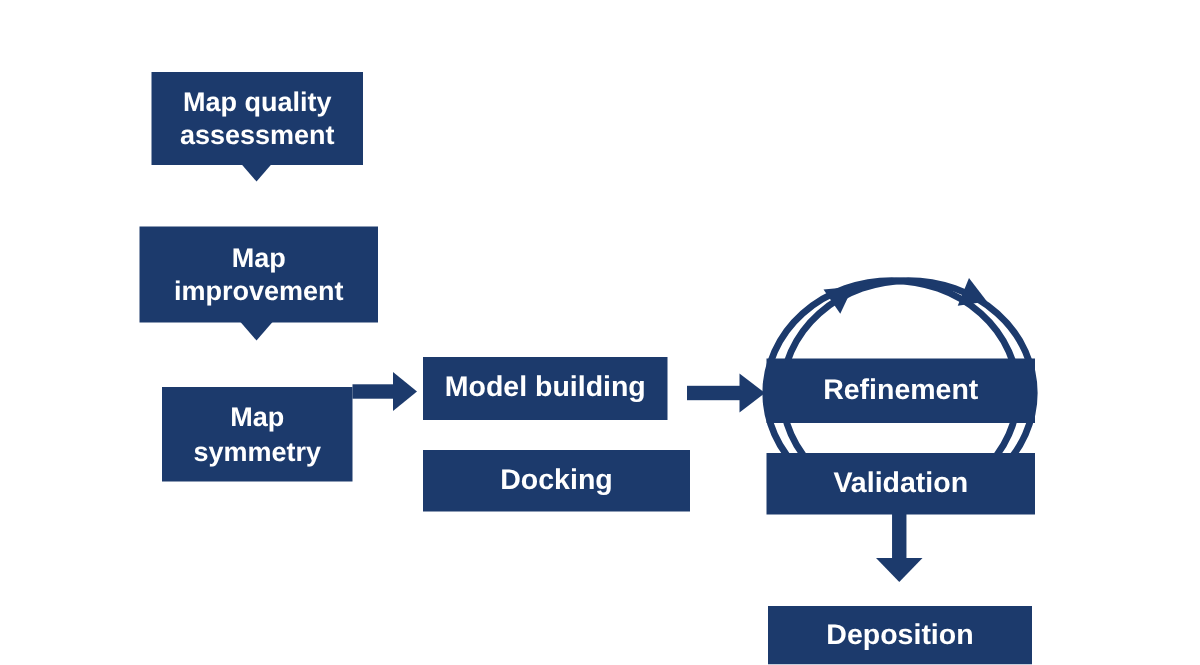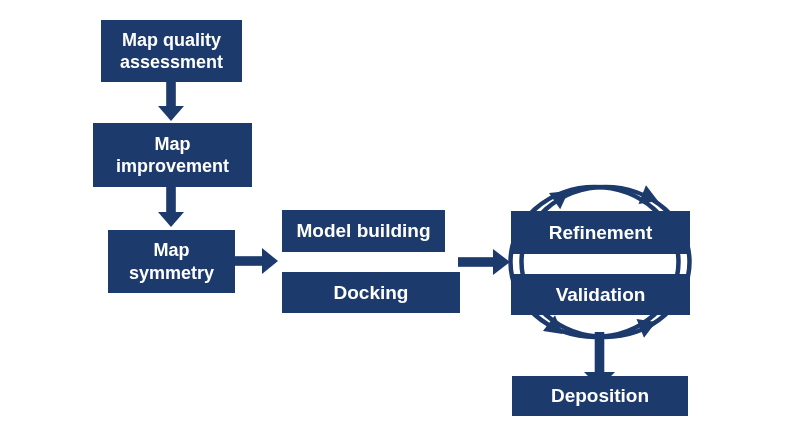--- a/index.html
+++ b/index.html
@@ -19,20 +19,21 @@
   .node{
     position:absolute;
     background:var(--navy);
     color:var(--text);
     display:flex;align-items:center;justify-content:center;
     text-align:center;
     font-weight:bold;
     font-size:19px;
     line-height:1.25;
     white-space:pre-line;
+    margin-top:28px;
   }
   .n-mapquality     { left:101px; top:20px;  width:141px; height:62px; font-size:18px;}
   .n-mapimprovement { left:93px;  top:123px; width:159px; height:64px; font-size:18px;}
   .n-mapsymmetry    { left:108px; top:230px; width:127px; height:63px; font-size:18px;}
   .n-modelbuilding  { left:282px; top:210px; width:163px; height:42px; }
   .n-docking        { left:282px; top:272px; width:178px; height:41px; }
   .n-refinement     { left:511px; top:211px; width:179px; height:43px; }
   .n-validation     { left:511px; top:274px; width:179px; height:41px;text-align:right; }
   .n-deposition     { left:512px; top:376px; width:176px; height:40px; }
 

